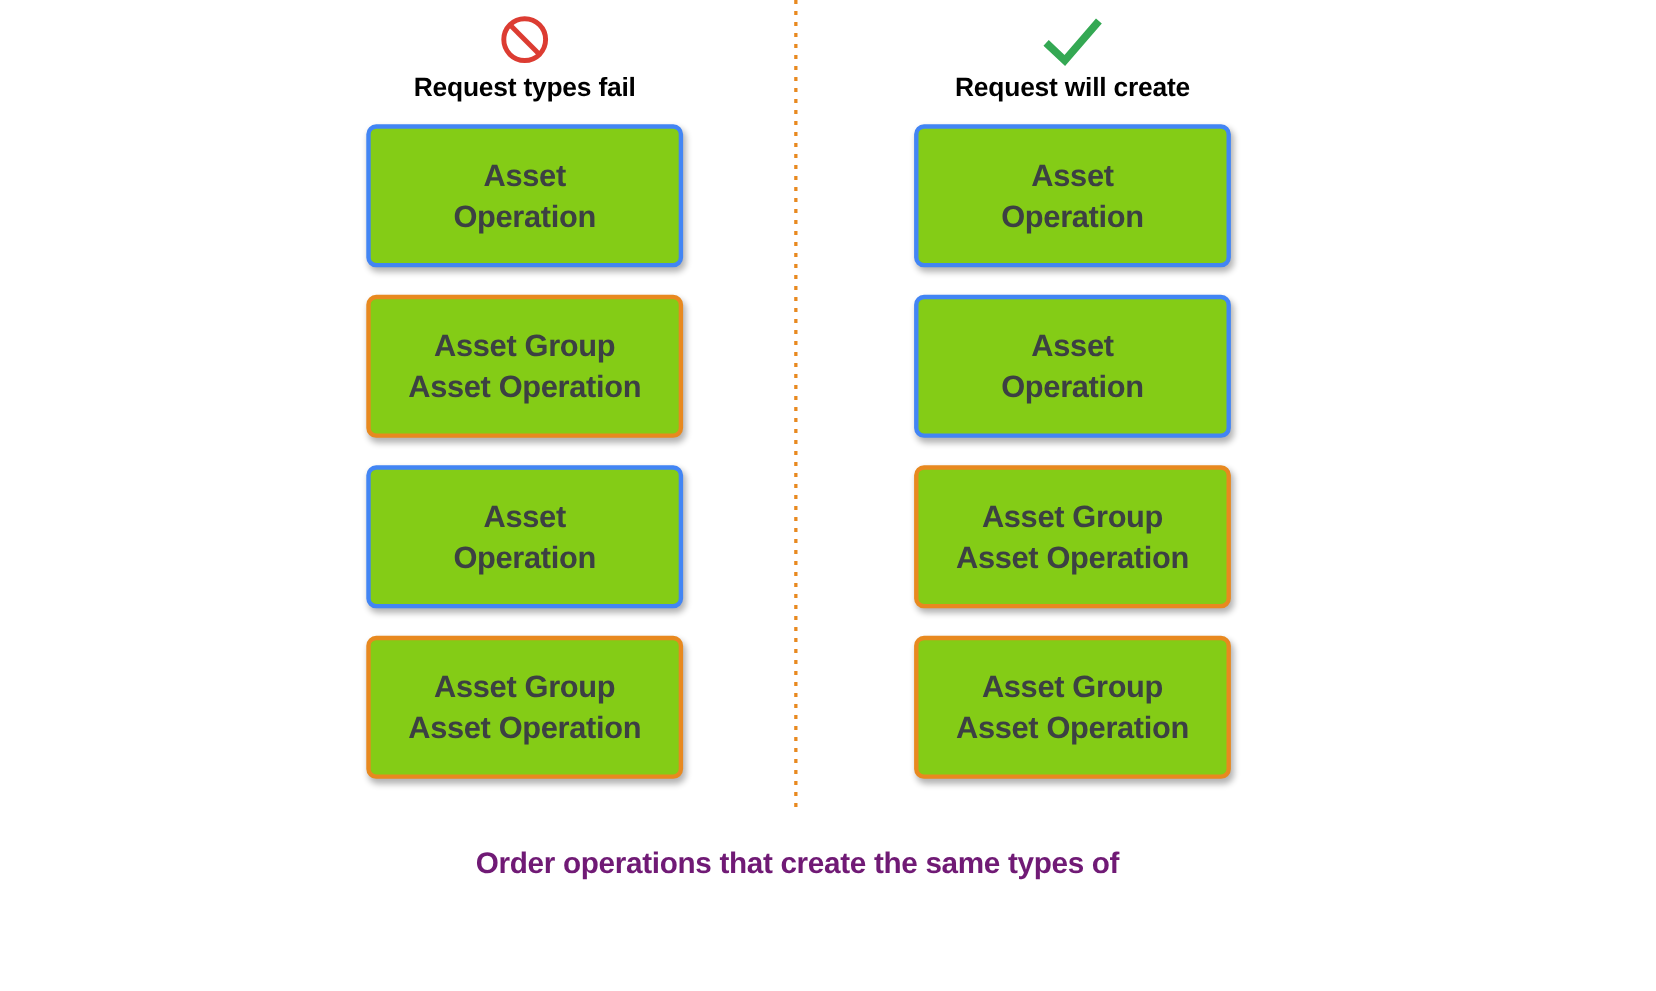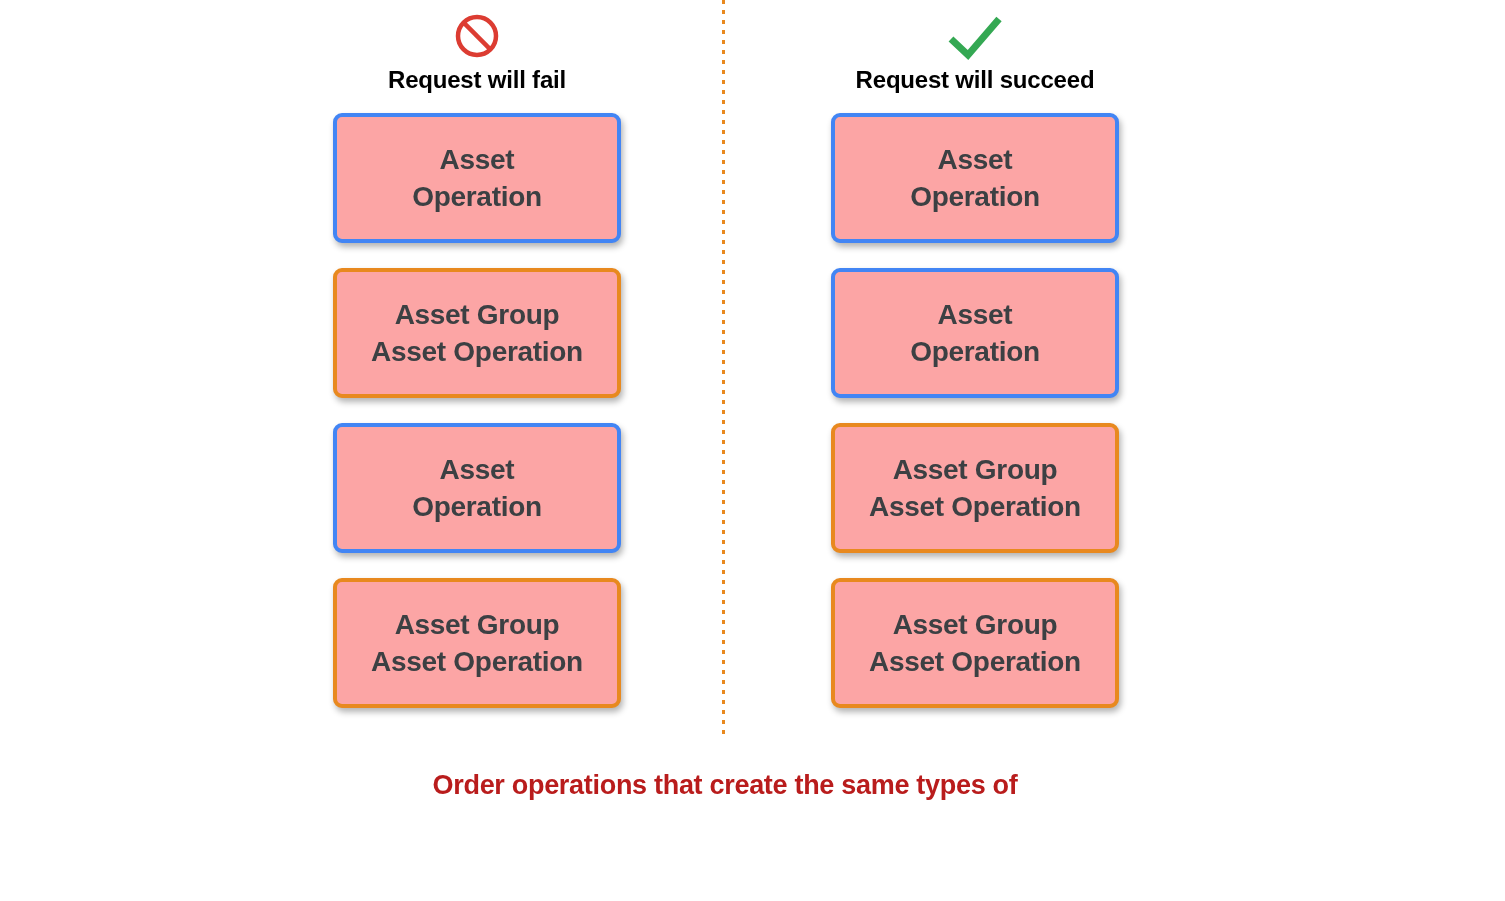--- a/index.html
+++ b/index.html
@@ -36,57 +36,57 @@
     letter-spacing:-0.2px; line-height:28px; margin-top:2px;
     white-space:nowrap;
   }
 
   
   .cards { position:absolute; top:113px; left:0; width:420px; }
   .card {
     position:relative;
     width:288px; height:130px;
     margin:0 auto 25px auto;
-    background:#fca5a5;
+    background:#84cc16;
     border:4px solid #4285f4;
     border-radius:9px;
     display:flex; align-items:center; justify-content:center;
     box-shadow:2px 4px 6px rgba(0,0,0,0.30);
   }
   .card.orange { border-color:#e8891f; }
   .card-label {
     font-size:28px; font-weight:bold; color:#3c4043;
     line-height:37px; text-align:center;
     letter-spacing:-0.3px; white-space:pre-line;
   }
 
   
   .caption {
     position:absolute; left:0; top:766px; width:1450px;
     text-align:center;
-    font-size:27px; font-weight:bold; color:#b91c1c;
+    font-size:27px; font-weight:bold; color:#701a75;
     line-height:38px; letter-spacing:-0.3px;
   }
 </style>
 </head>
 <body>
 
 <div id="canvas">
 
   <div class="divider"></div>
 
   <div class="column left">
     <div class="col-header">
       <div class="hdr-icon">
         <svg width="48" height="48" viewBox="0 0 48 48">
           <circle cx="24" cy="24" r="19" fill="none" stroke="#dc3c32" stroke-width="4.5"></circle>
           <line x1="11.2" y1="11.2" x2="36.8" y2="36.8" stroke="#dc3c32" stroke-width="4.5" stroke-linecap="butt"></line>
         </svg>
       </div>
-      <div class="hdr-label">Request will fail</div>
+      <div class="hdr-label">Request types fail</div>
     </div>
 
     <div class="cards">
       <div class="card">
         <div class="card-label">Asset
 Operation</div>
       </div>
       <div class="card orange">
         <div class="card-label">Asset Group
 Asset Operation</div>
@@ -102,21 +102,21 @@
     </div>
   </div>
 
   <div class="column right">
     <div class="col-header">
       <div class="hdr-icon">
         <svg width="60" height="50" viewBox="0 0 60 50">
           <polyline points="6,28 23,44 54,8" fill="none" stroke="#34a853" stroke-width="7" stroke-linecap="butt" stroke-linejoin="miter"></polyline>
         </svg>
       </div>
-      <div class="hdr-label">Request will succeed</div>
+      <div class="hdr-label">Request will create</div>
     </div>
 
     <div class="cards">
       <div class="card">
         <div class="card-label">Asset
 Operation</div>
       </div>
       <div class="card">
         <div class="card-label">Asset
 Operation</div>

